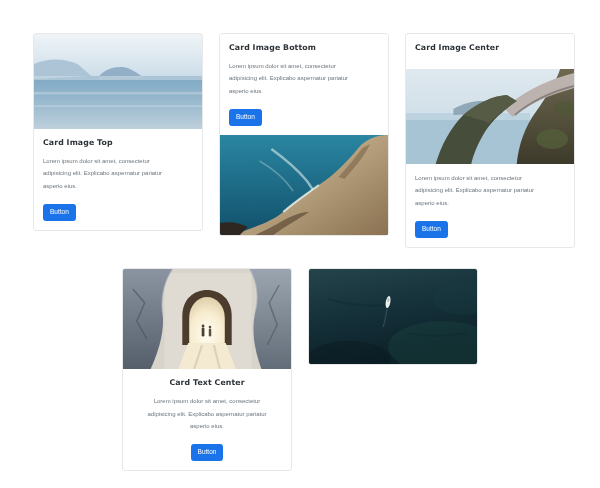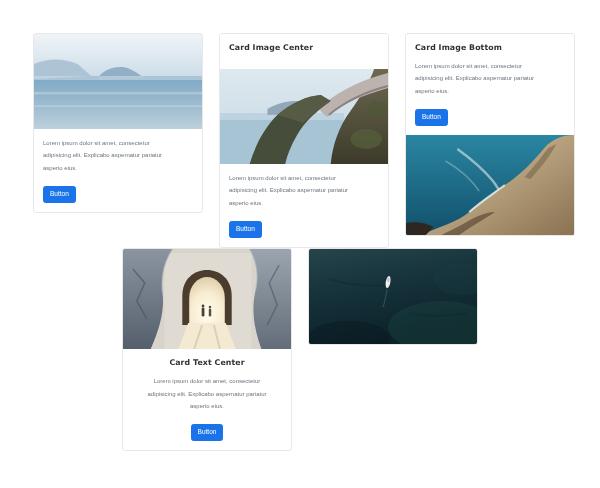--- a/index.html
+++ b/index.html
@@ -5,21 +5,21 @@
   html,body{margin:0;padding:0;}
   body{
     width:600px;height:488px;overflow:hidden;
     background:#ffffff;
     font-family:"Liberation Sans",sans-serif;
     -webkit-font-smoothing:antialiased;
   }
   .page{width:600px;height:488px;}
   .cards-row{display:flex;justify-content:center;align-items:flex-start;gap:16px;}
   .row-top{padding-top:33px;padding-left:8px;}
-  .row-bottom{margin-top:0;}
+  .row-bottom{margin-top:20px;}
   .card{
     box-sizing:border-box;flex:0 0 auto;width:170px;
     background:#fff;border:1px solid #e8e8e8;border-radius:3px;
     overflow:hidden;
   }
   .card-img{width:100%;height:95px;display:block;background:#ccd;}
   .card-img.tall{height:100px;}
   .card-img svg{width:100%;height:100%;display:block;}
   .card-body{padding:8px 9px 9px;}
   .card-body.title-only{padding-bottom:9px;}
@@ -69,22 +69,53 @@
           <rect width="170" height="52" fill="url(#a-sky)"></rect>
           <rect y="42" width="170" height="53" fill="url(#a-sea)"></rect>
           <path d="M0,30 C14,24 30,24 44,30 L58,42 L0,45 Z" fill="#adc4d6"></path>
           <path d="M66,42 C74,33 88,31 97,35 C103,38 108,41 111,44 L66,46 Z" fill="#93afc7"></path>
           <rect y="42" width="170" height="4" fill="#d5e1e9" opacity="0.5"></rect>
           <rect y="58" width="170" height="2.5" fill="#c8d8e2" opacity="0.5"></rect>
           <rect y="71" width="170" height="2" fill="#cfdde6" opacity="0.4"></rect>
         </svg>
       </div>
       <div class="card-body">
-        <p class="card-text">Lorem ipsum dolor sit amet, consectetur adipisicing elit. Explicabo aspernatur pariatur asperio eius.</p>
-        <button class="btn-primary">Button</button>
+        <div class="card-title">Card Image Top</div>
+        <p class="card-text">Lorem ipsum dolor sit amet, consectetur adipisicing elit. Explicabo aspernatur pariatur asperio eius.</p>
+        <button class="btn-primary">Button</button>
+      </div>
+    </div>
+
+    <div class="card">
+      <div class="card-body">
+        <div class="card-title">Card Image Bottom</div>
+        <p class="card-text">Lorem ipsum dolor sit amet, consectetur adipisicing elit. Explicabo aspernatur pariatur asperio eius.</p>
+        <button class="btn-primary">Button</button>
+      </div>
+      <div class="card-img tall" role="img" aria-label="Deep teal sea meeting a rocky tan coastline">
+        <svg viewBox="0 0 170 100" preserveAspectRatio="none">
+          <defs>
+            <linearGradient id="b-sea" x1="0" y1="0" x2="0" y2="1">
+              <stop offset="0" stop-color="#2a86a2"></stop>
+                <stop offset="1" stop-color="#11506b"></stop>
+            </linearGradient>
+            <linearGradient id="b-rock" x1="0" y1="0" x2="1" y2="1">
+              <stop offset="0" stop-color="#e2cda6"></stop>
+                <stop offset="1" stop-color="#8a7252"></stop>
+            </linearGradient>
+          </defs>
+          <rect width="170" height="100" fill="url(#b-sea)"></rect>
+          <path d="M52,14 C66,24 78,34 88,46 C92,51 95,56 97,62" stroke="#dcebea" stroke-width="2.5" fill="none" opacity="0.6"></path>
+          <path d="M40,26 C54,34 66,44 74,56" stroke="#bcd8da" stroke-width="1.5" fill="none" opacity="0.4"></path>
+          <path d="M170,0 L170,100 L14,100 C34,92 52,87 64,77 C78,65 88,59 100,50 C116,40 130,25 140,13 C148,4 158,0 170,0 Z" fill="url(#b-rock)"></path>
+          <path d="M100,50 C88,59 78,65 64,77" stroke="#eef6f2" stroke-width="2" opacity="0.8" fill="none"></path>
+          <path d="M54,100 C68,90 78,85 90,77 C80,77 68,83 58,89 C50,93 42,97 36,100 Z" fill="#5d4c36" opacity="0.7"></path>
+          <path d="M120,42 C130,31 138,21 144,13 L152,9 C146,21 136,33 126,44 Z" fill="#6e5a40" opacity="0.5"></path>
+          <path d="M0,88 C10,86 20,88 28,92 L20,100 L0,100 Z" fill="#2e2721"></path>
+        </svg>
       </div>
     </div>
 
     <div class="card">
       <div class="card-body title-only">
         <div class="card-title">Card Image Center</div>
       </div>
       <div class="card-img" role="img" aria-label="Coastal cliffside road overlooking the sea">
         <svg viewBox="0 0 170 95" preserveAspectRatio="none">
           <defs>
@@ -106,50 +137,20 @@
           <ellipse cx="160" cy="40" rx="10" ry="8" fill="#4c5836" opacity="0.6"></ellipse>
           <path d="M170,4 C146,10 124,20 106,34 L100,40 L108,48 C124,34 146,26 170,19 Z" fill="#bdb3ae"></path>
           <path d="M170,17 C146,23 126,33 110,46" stroke="#7d7672" stroke-width="2" fill="none" opacity="0.8"></path>
           <path d="M30,95 C36,76 44,60 58,46 C72,34 88,27 102,26 L112,32 C98,42 86,52 78,66 C72,76 68,86 66,95 Z" fill="#474d3b"></path>
           <path d="M58,46 C72,34 88,27 102,26 L112,32 C98,42 90,48 84,54 C74,50 64,48 58,46 Z" fill="#5a5f48" opacity="0.8"></path>
         </svg>
       </div>
       <div class="card-body">
         <p class="card-text">Lorem ipsum dolor sit amet, consectetur adipisicing elit. Explicabo aspernatur pariatur asperio eius.</p>
         <button class="btn-primary">Button</button>
-      </div>
-    </div>
-
-    <div class="card">
-      <div class="card-body">
-        <div class="card-title">Card Image Bottom</div>
-        <p class="card-text">Lorem ipsum dolor sit amet, consectetur adipisicing elit. Explicabo aspernatur pariatur asperio eius.</p>
-        <button class="btn-primary">Button</button>
-      </div>
-      <div class="card-img tall" role="img" aria-label="Deep teal sea meeting a rocky tan coastline">
-        <svg viewBox="0 0 170 100" preserveAspectRatio="none">
-          <defs>
-            <linearGradient id="b-sea" x1="0" y1="0" x2="0" y2="1">
-              <stop offset="0" stop-color="#2a86a2"></stop>
-                <stop offset="1" stop-color="#11506b"></stop>
-            </linearGradient>
-            <linearGradient id="b-rock" x1="0" y1="0" x2="1" y2="1">
-              <stop offset="0" stop-color="#e2cda6"></stop>
-                <stop offset="1" stop-color="#8a7252"></stop>
-            </linearGradient>
-          </defs>
-          <rect width="170" height="100" fill="url(#b-sea)"></rect>
-          <path d="M52,14 C66,24 78,34 88,46 C92,51 95,56 97,62" stroke="#dcebea" stroke-width="2.5" fill="none" opacity="0.6"></path>
-          <path d="M40,26 C54,34 66,44 74,56" stroke="#bcd8da" stroke-width="1.5" fill="none" opacity="0.4"></path>
-          <path d="M170,0 L170,100 L14,100 C34,92 52,87 64,77 C78,65 88,59 100,50 C116,40 130,25 140,13 C148,4 158,0 170,0 Z" fill="url(#b-rock)"></path>
-          <path d="M100,50 C88,59 78,65 64,77" stroke="#eef6f2" stroke-width="2" opacity="0.8" fill="none"></path>
-          <path d="M54,100 C68,90 78,85 90,77 C80,77 68,83 58,89 C50,93 42,97 36,100 Z" fill="#5d4c36" opacity="0.7"></path>
-          <path d="M120,42 C130,31 138,21 144,13 L152,9 C146,21 136,33 126,44 Z" fill="#6e5a40" opacity="0.5"></path>
-          <path d="M0,88 C10,86 20,88 28,92 L20,100 L0,100 Z" fill="#2e2721"></path>
-        </svg>
       </div>
     </div>
 
   </div>
 
   <div class="cards-row row-bottom">
 
     <div class="card align-center">
       <div class="card-img tall" role="img" aria-label="Stone tunnel archway in a rocky cliff glowing with sunlight">
         <svg viewBox="0 0 170 100" preserveAspectRatio="none">

